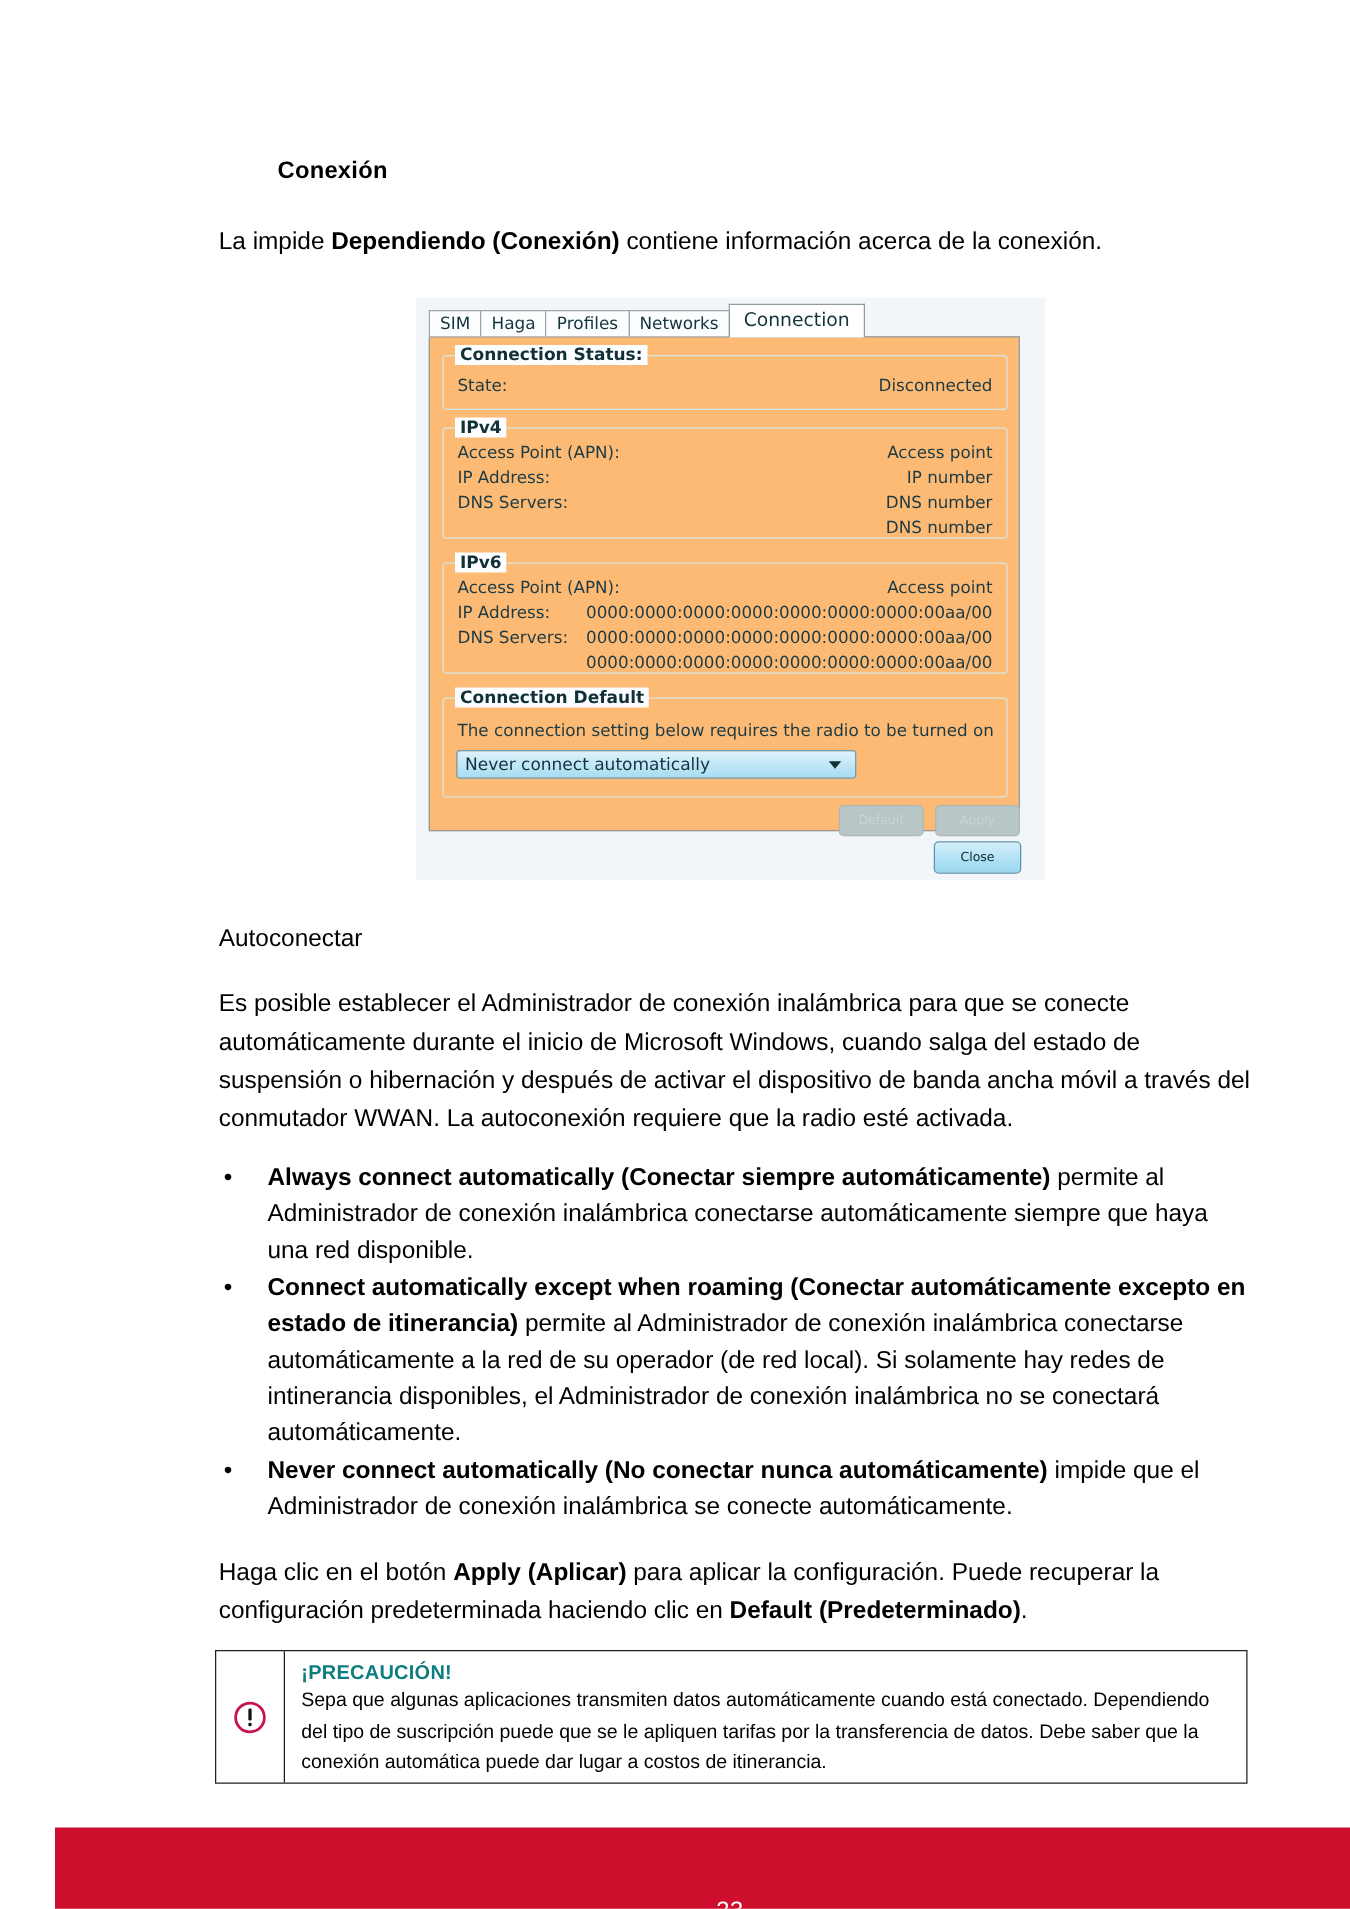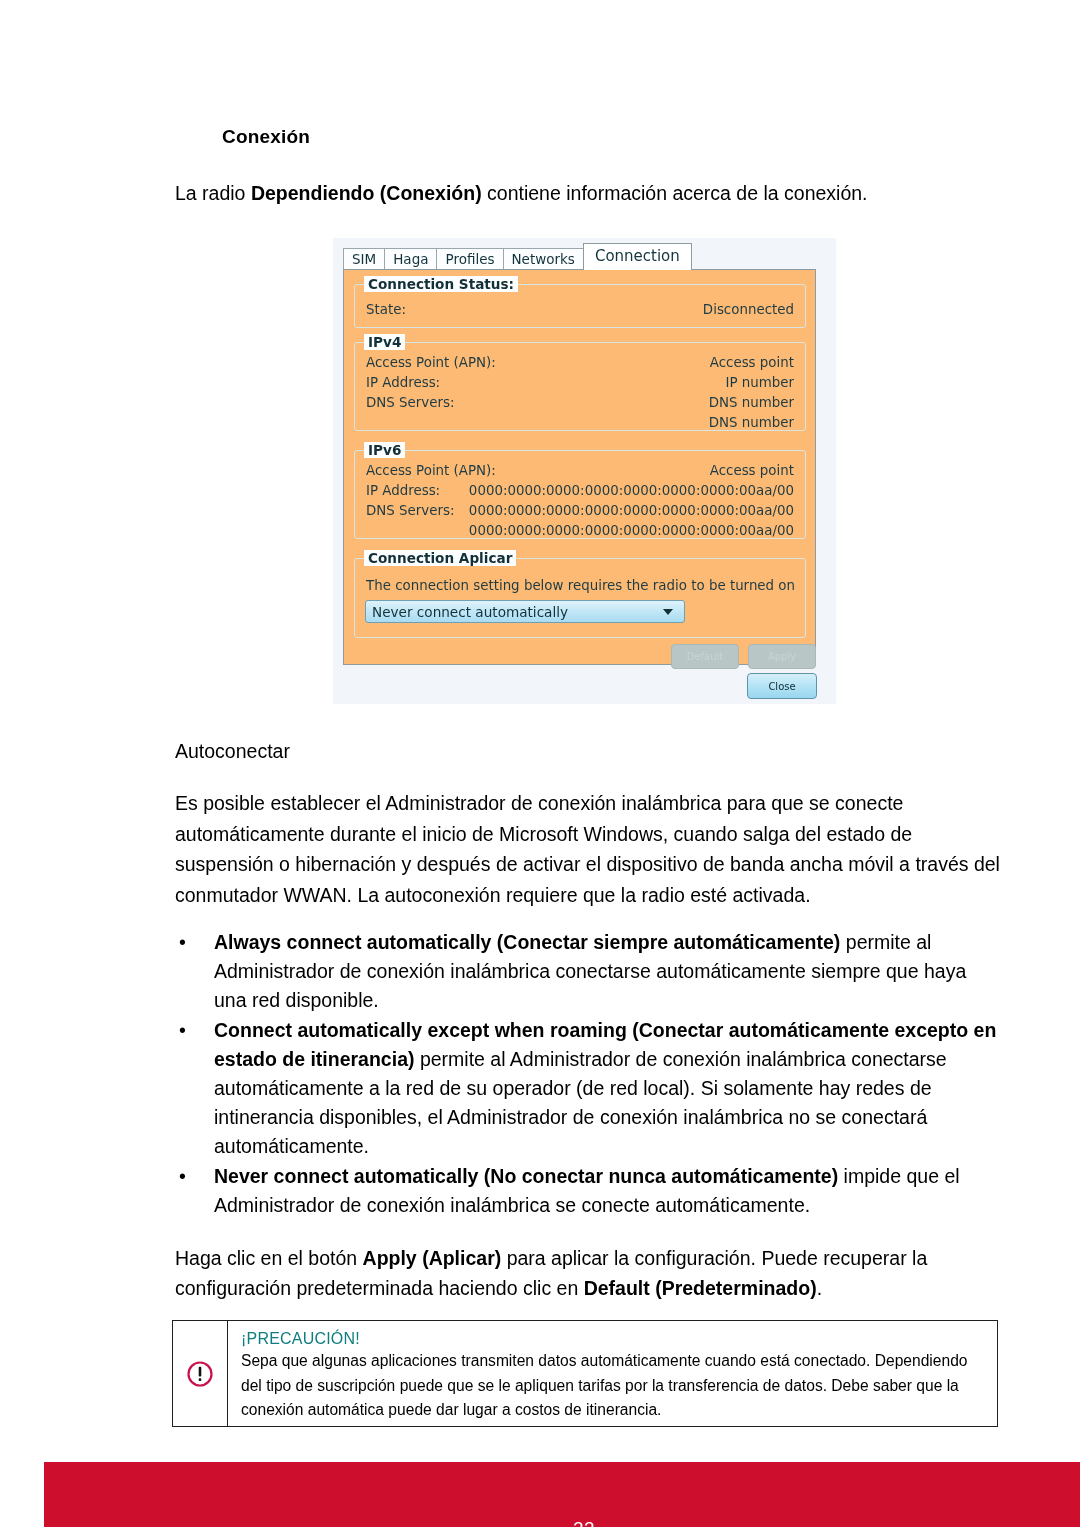--- a/index.html
+++ b/index.html
@@ -112,21 +112,21 @@
     align-items: center;
     justify-content: center;
     flex: none;
   }
   .caution-body {
     flex: 1;
     padding: 9px 10px 0 13px;
   }
   .caution-title {
     font-size: 16px;
-    font-weight: normal;
+    font-weight: bold;
     letter-spacing: 0.2px;
     margin-bottom: 1px;
   }
   .caution-text {
     font-size: 15.6px;
     line-height: 24.5px;
   }
 
   
   .footer-bar {
@@ -293,21 +293,21 @@
   }
 </style>
 </head>
 <body>
 
 <div class="page">
 
   <div class="section-heading">Conexión</div>
 
   <div class="intro-para">
-    <span>La radio </span><b>Dependiendo (Conexión)</b><span> contiene información acerca de la conexión.</span>
+    <span>La impide </span><b>Dependiendo (Conexión)</b><span> contiene información acerca de la conexión.</span>
   </div>
 
   <div class="dialog-shot">
 
     <div class="tabstrip">
       <div class="tab">SIM</div>
       <div class="tab">Haga</div>
       <div class="tab">Profiles</div>
       <div class="tab">Networks</div>
       <div class="tab active">Connection</div>
@@ -357,21 +357,21 @@
           <span class="lbl">DNS Servers:</span>
           <span class="val">0000:0000:0000:0000:0000:0000:0000:00aa/00</span>
         </div>
         <div class="row" style="top:69px;">
           <span class="lbl"></span>
           <span class="val">0000:0000:0000:0000:0000:0000:0000:00aa/00</span>
         </div>
       </div>
 
       <div class="group" style="left:10px; top:288px; width:452px; height:80px;">
-        <div class="group-title">Connection Aplicar</div>
+        <div class="group-title">Connection Default</div>
         <div class="note-line">The connection setting below requires the radio to be turned on</div>
         <div class="combo">
           <span class="combo-text">Never connect automatically</span>
           <span class="combo-arrow"></span>
         </div>
       </div>
 
       <div class="btn disabled" style="left:327px; top:374px; width:68px;">Default</div>
       <div class="btn disabled" style="left:404px; top:374px; width:68px;">Apply</div>
 

